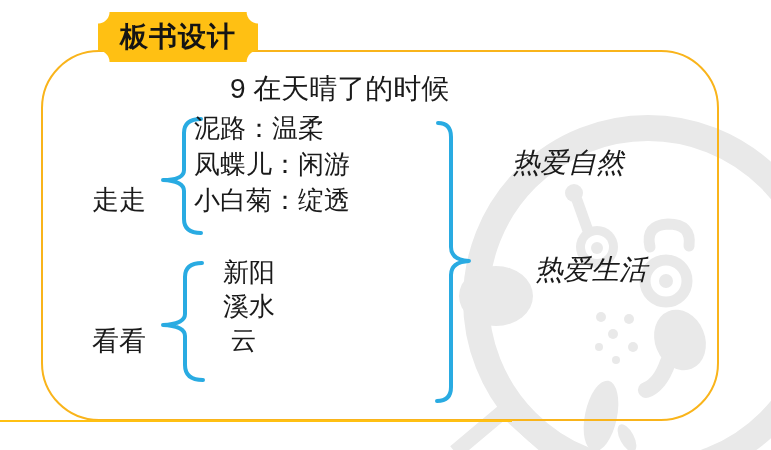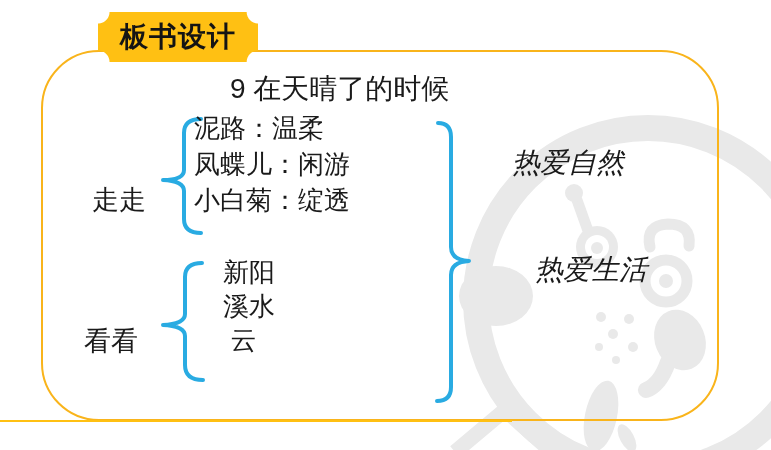--- a/index.html
+++ b/index.html
@@ -31,21 +31,21 @@
       radial-gradient(circle at 100% 0, transparent 11px, var(--accent-yellow) 12px) 100% 0 / 52% 52% no-repeat,
       radial-gradient(circle at 0 100%, transparent 11px, var(--accent-yellow) 12px) 0 100% / 52% 52% no-repeat,
       radial-gradient(circle at 100% 100%, transparent 11px, var(--accent-yellow) 12px) 100% 100% / 52% 52% no-repeat;
     margin-left: 36px;
   }
   .badge span{font-size:28px;font-weight:600;letter-spacing:1px;color:#141414;}
   .txt{position:absolute;z-index:3;white-space:nowrap;}
   .title{left:230px;top:70px;font-size:28px;}
   .group-label{font-size:27px;}
   .g1-label{left:92px;top:182px;}
-  .g2-label{left:84px;top:323px;}
+  .g2-label{left:92px;top:323px;}
   .list{position:absolute;z-index:3;font-size:26px;}
   .list div{white-space:nowrap;}
   .list-1{left:194px;top:110px;}
   .list-1 div{height:36px;line-height:36px;}
   .list-2{left:212px;top:255px;text-align:center;}
   .list-2 div{height:34px;line-height:34px;padding-left:11px;}
   .list-2 div:last-child{padding-left:0;}
   .theme{font-size:28px;font-style:italic;}
   .theme-1{left:512px;top:144px;}
   .theme-2{left:512px;top:251px;margin-left:23px;}

